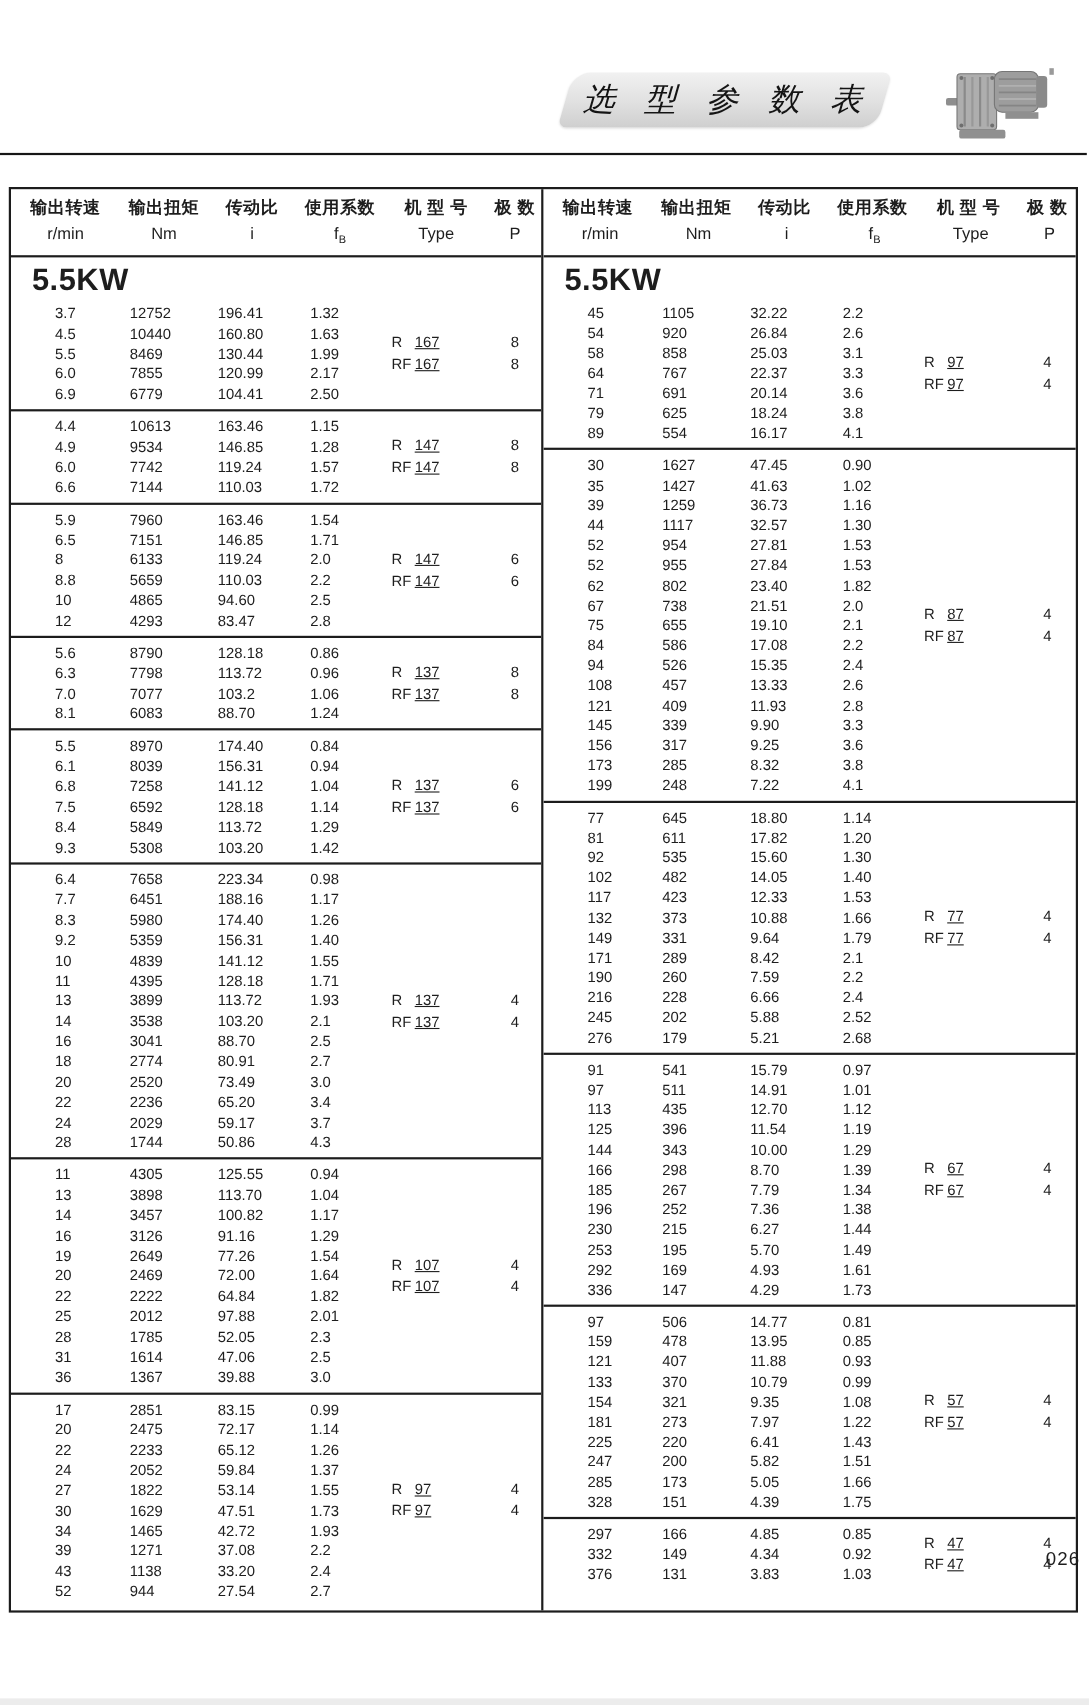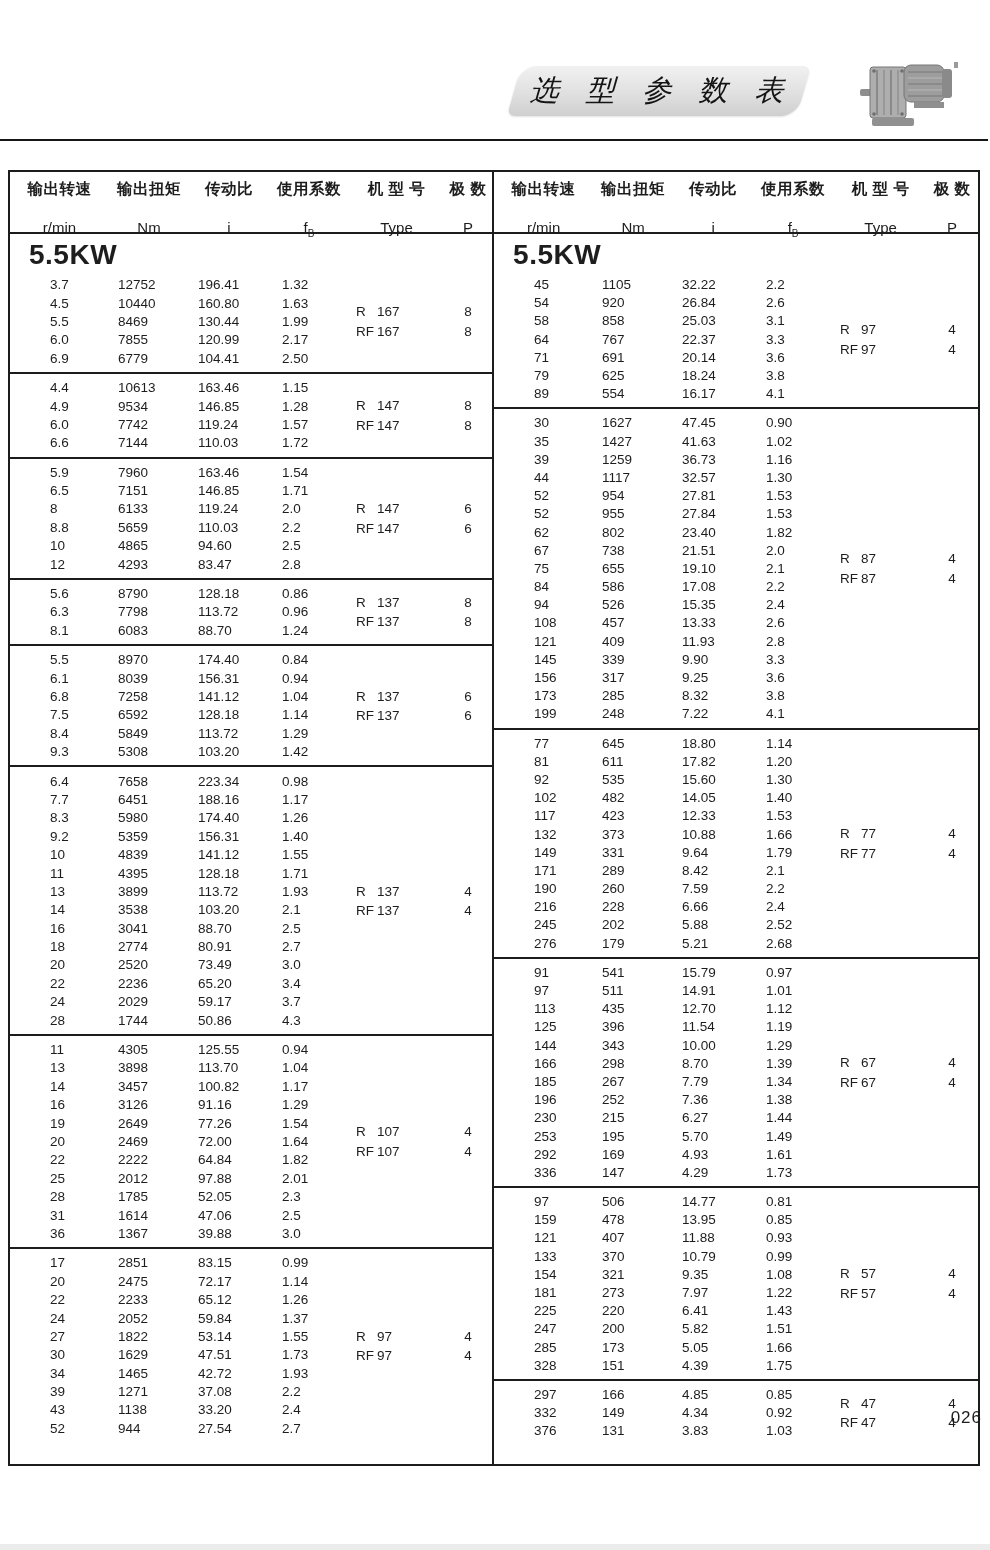--- a/index.html
+++ b/index.html
@@ -26,35 +26,35 @@
   .param-table{
     position:absolute;left:8px;top:170px;width:972px;height:1296px;
     border:2px solid #1c1c1c;box-sizing:border-box;display:flex;background:#fff;
   }
   .half{width:536px;box-sizing:border-box;display:flex;flex-direction:column;overflow:hidden;}
   .half.left{border-right:2px solid #1c1c1c;--rh:18.4px;}
   .half.right{--rh:18.2px;}
   .thead{height:62px;flex:none;border-bottom:2px solid #1c1c1c;box-sizing:border-box;padding-top:7px;}
   .hrow{display:flex;}
   .hrow.zh{font-size:15.5px;font-weight:600;letter-spacing:.5px;}
-  .hrow.un{font-size:15px;margin-top:19px;}
+  .hrow.un{font-size:15px;margin-top:4px;justify-content:flex-end;}
   .hc{text-align:center;white-space:nowrap;}
   .h1{width:99px}.h2{width:80px}.h3{width:80px}.h4{width:80px}.h5{width:95px}.h6{width:48px}
   .hc sub{font-size:10px;}
   .power{flex:none;height:37px;line-height:42px;padding-left:19px;font-size:28px;font-weight:bold;letter-spacing:.5px;}
   .groups{flex:1;display:flex;flex-direction:column;}
   .group{position:relative;padding:4.5px 0;flex:none;}
   .group + .group{border-top:2px solid #1c1c1c;}
   .row{display:flex;align-items:center;height:var(--rh);font-size:13.5px;}
   .cell{white-space:nowrap;}
   .cell.c1{margin-left:40px;width:68px;}
   .cell.c2{width:80px;}
   .cell.c3{width:84px;}
   .cell.c4{width:80px;}
-  .gtype{position:absolute;left:346px;top:50%;transform:translateY(-50%);font-size:13.5px;line-height:19.5px;white-space:nowrap;}
+  .gtype{position:absolute;left:346px;top:50%;transform:translateY(-50%);font-size:13.5px;line-height:19.5px;white-space:nowrap;text-decoration:underline;}
   .tp{display:inline-block;width:21px;}
   .gpoles{position:absolute;left:450px;top:50%;transform:translateY(-50%);font-size:13.5px;line-height:19.5px;width:16px;text-align:center;}
   .page-number{position:absolute;right:8px;top:1408px;font-size:17px;letter-spacing:1px;}
   .bottom-strip{position:absolute;left:0;top:1544px;width:990px;height:6px;background:#ececec;}
 </style>
 </head>
 <body>
 
 <div class="banner">
   <span class="banner-text">选 型 参 数 表</span>
@@ -235,20 +235,26 @@
             <span class="cell c3">128.18</span>
             <span class="cell c4">0.86</span>
           </div>
           <div class="row">
             <span class="cell c1">6.3</span>
             <span class="cell c2">7798</span>
             <span class="cell c3">113.72</span>
             <span class="cell c4">0.96</span>
           </div>
           <div class="row">
+            <span class="cell c1">7.0</span>
+            <span class="cell c2">7077</span>
+            <span class="cell c3">103.2</span>
+            <span class="cell c4">1.06</span>
+          </div>
+          <div class="row">
             <span class="cell c1">8.1</span>
             <span class="cell c2">6083</span>
             <span class="cell c3">88.70</span>
             <span class="cell c4">1.24</span>
           </div>
           <div class="gtype">
             <div class="tline"><span class="tp">R</span><span class="tn">137</span></div>
             <div class="tline"><span class="tp">RF</span><span class="tn">137</span></div>
           </div>
           <div class="gpoles">

